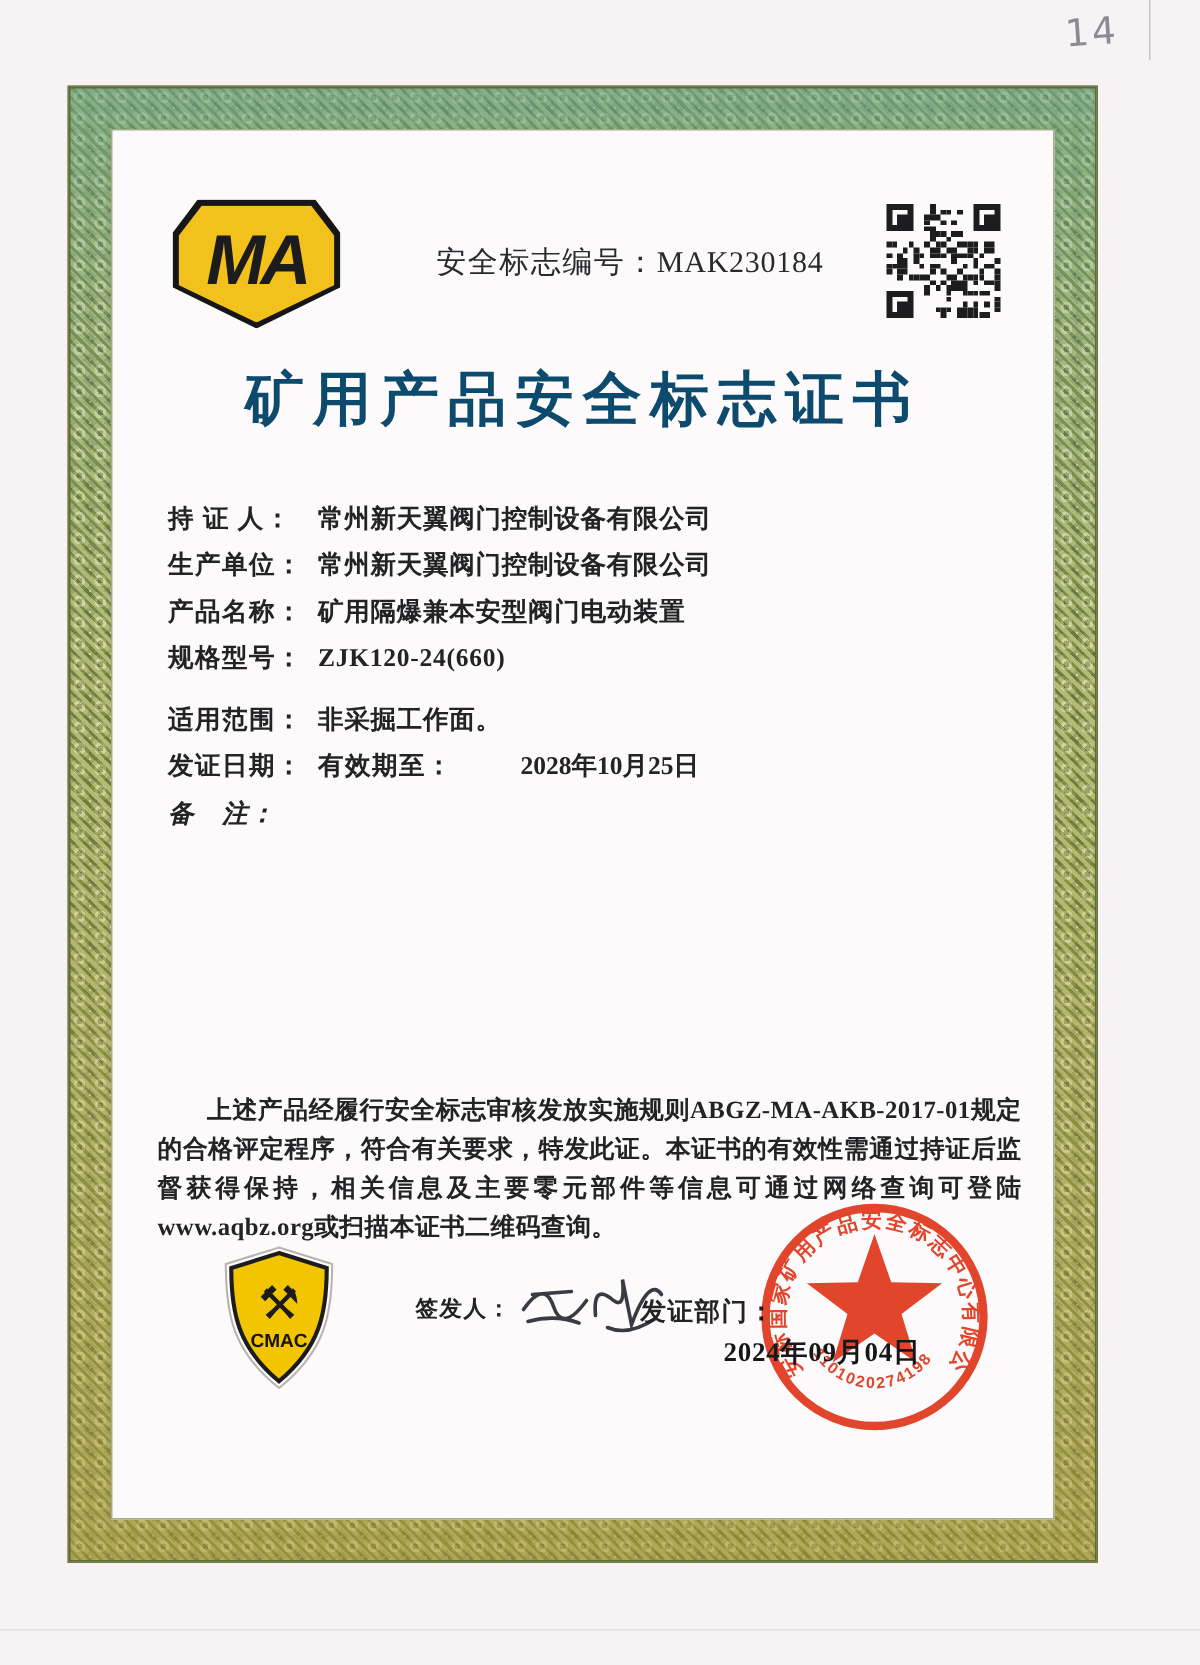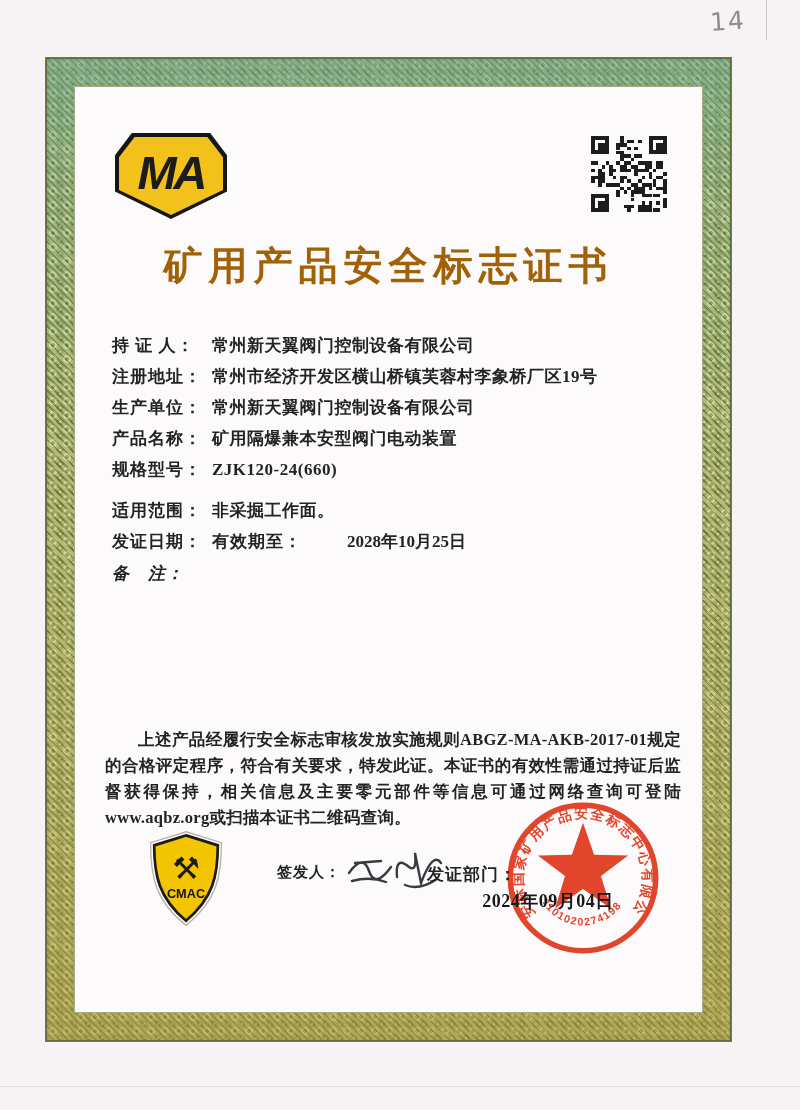--- a/index.html
+++ b/index.html
@@ -60,21 +60,21 @@
   
   .qr { position:absolute; left:516px; top:49px; width:76px; height:76px; background:#fdfafb; }
   .qr i { position:absolute; background:#1d1d1f; }
   .qr-finder { position:absolute; width:18px; height:18px; border:4px solid #1d1d1f; box-sizing:border-box; }
   .qr-finder::after { content:""; position:absolute; left:3px; top:3px; width:8px; height:8px; background:#1d1d1f; }
   .qr-finder.tl { left:0; top:0; } .qr-finder.tr { right:0; top:0; } .qr-finder.bl { left:0; bottom:0; }
 
   
   .cert-title {
     position:absolute; left:0; top:152px; width:100%; text-align:center;
-    font-size:39px; font-weight:bold; letter-spacing:6px; color:#a16207;
+    font-size:39px; font-weight:bold; letter-spacing:6px; color:#0c4a6e;
   }
 
   
   .fields { position:absolute; left:37px; top:248px; width:568px; font-size:17px; }
   .frow { display:flex; margin-bottom:10px; line-height:21px; }
   .frow .lab { flex:0 0 100px; font-weight:bold; letter-spacing:1px; white-space:nowrap; }
   .frow .val { flex:1; font-weight:bold; letter-spacing:0.5px; }
   .frow.wide .lab { flex:0 0 190px; }
   .dates-row { display:flex; margin-top:5px; margin-bottom:10px; line-height:21px; font-weight:bold; }
   .dates-row .dlab1 { flex:0 0 100px; letter-spacing:1px; }
@@ -112,20 +112,23 @@
 
   <div class="frame">
     <div class="paper-inner">
 
       <div class="ma-badge">
         <div class="shape"></div>
         <div class="shape-in"></div>
         <div class="ma-text">MA</div>
       </div>
 
+      <div class="mark-number">
+        <span>安全标志编号：</span><span class="num">MAK230184</span>
+      </div>
 
       <div class="qr">
         <span class="qr-finder tl"></span>
         <span class="qr-finder tr"></span>
         <span class="qr-finder bl"></span>
       <i style="left:29.0px;top:0.0px;width:3.6px;height:3.6px"></i>
           <i style="left:29.0px;top:3.6px;width:3.6px;height:3.6px"></i>
           <i style="left:36.2px;top:3.6px;width:3.6px;height:3.6px"></i>
           <i style="left:39.8px;top:3.6px;width:3.6px;height:3.6px"></i>
           <i style="left:47.0px;top:3.6px;width:3.6px;height:3.6px"></i>
@@ -262,24 +265,20 @@
         </div>
 
       <div class="cert-title">矿用产品安全标志证书</div>
 
       <div class="fields">
         <div class="frow">
             <span class="lab">持 证 人：</span>
             <span class="val">常州新天翼阀门控制设备有限公司</span>
           </div>
         <div class="frow">
-            <span class="lab">注册地址：</span>
-            <span class="val">常州市经济开发区横山桥镇芙蓉村李象桥厂区19号</span>
-          </div>
-        <div class="frow">
             <span class="lab">生产单位：</span>
             <span class="val">常州新天翼阀门控制设备有限公司</span>
           </div>
         <div class="frow">
             <span class="lab">产品名称：</span>
             <span class="val">矿用隔爆兼本安型阀门电动装置</span>
           </div>
         <div class="frow">
             <span class="lab">规格型号：</span>
             <span class="val">ZJK120-24(660)</span>

